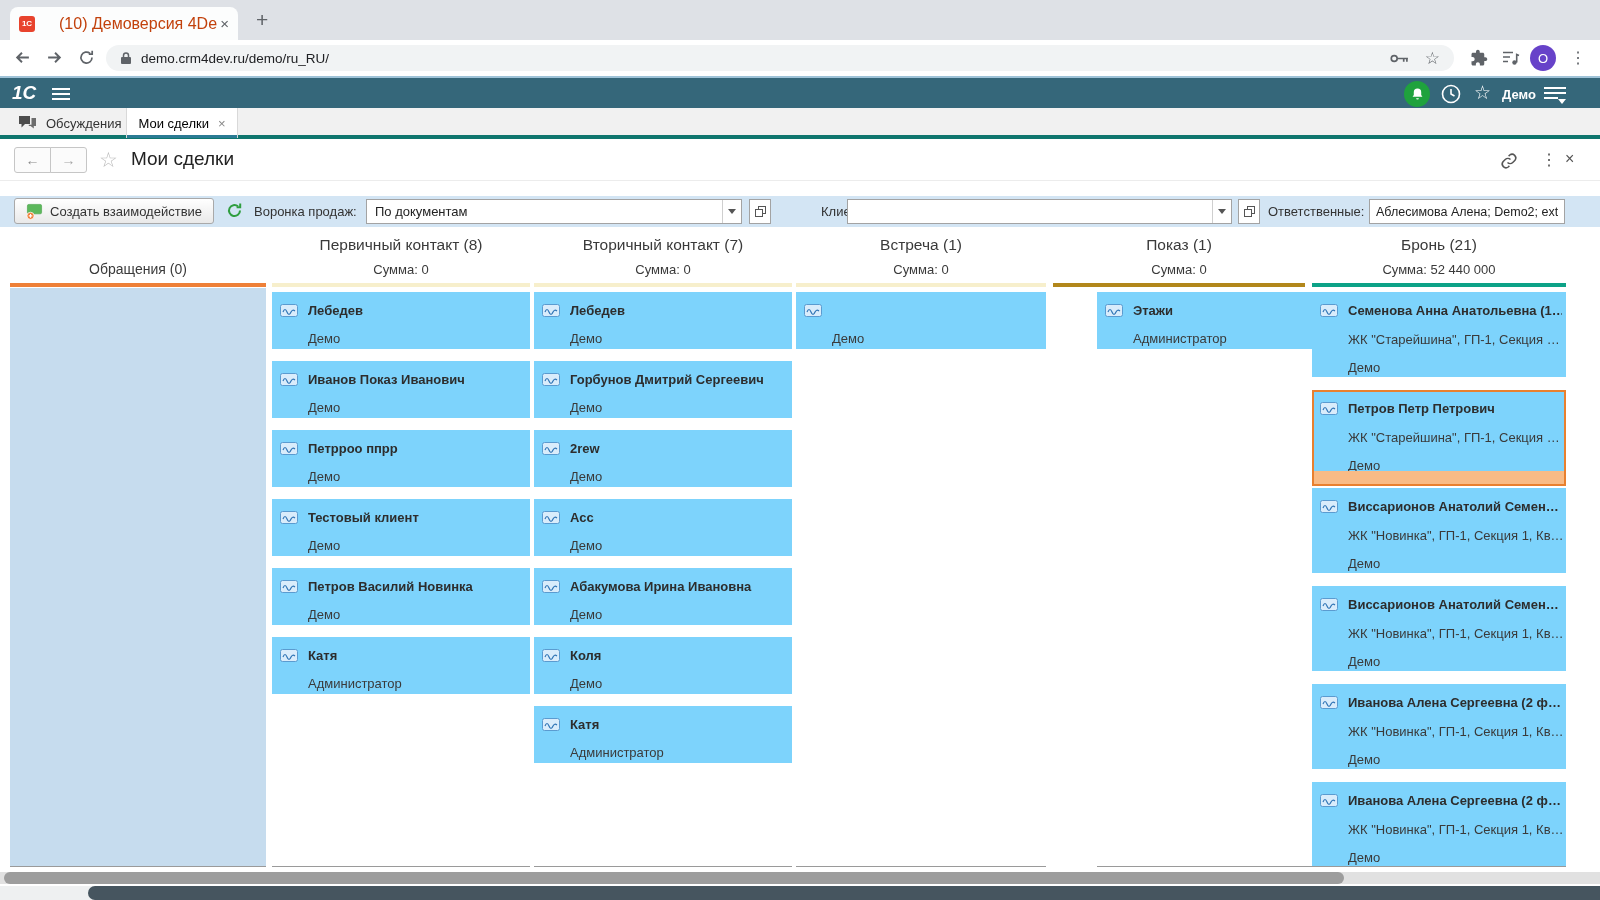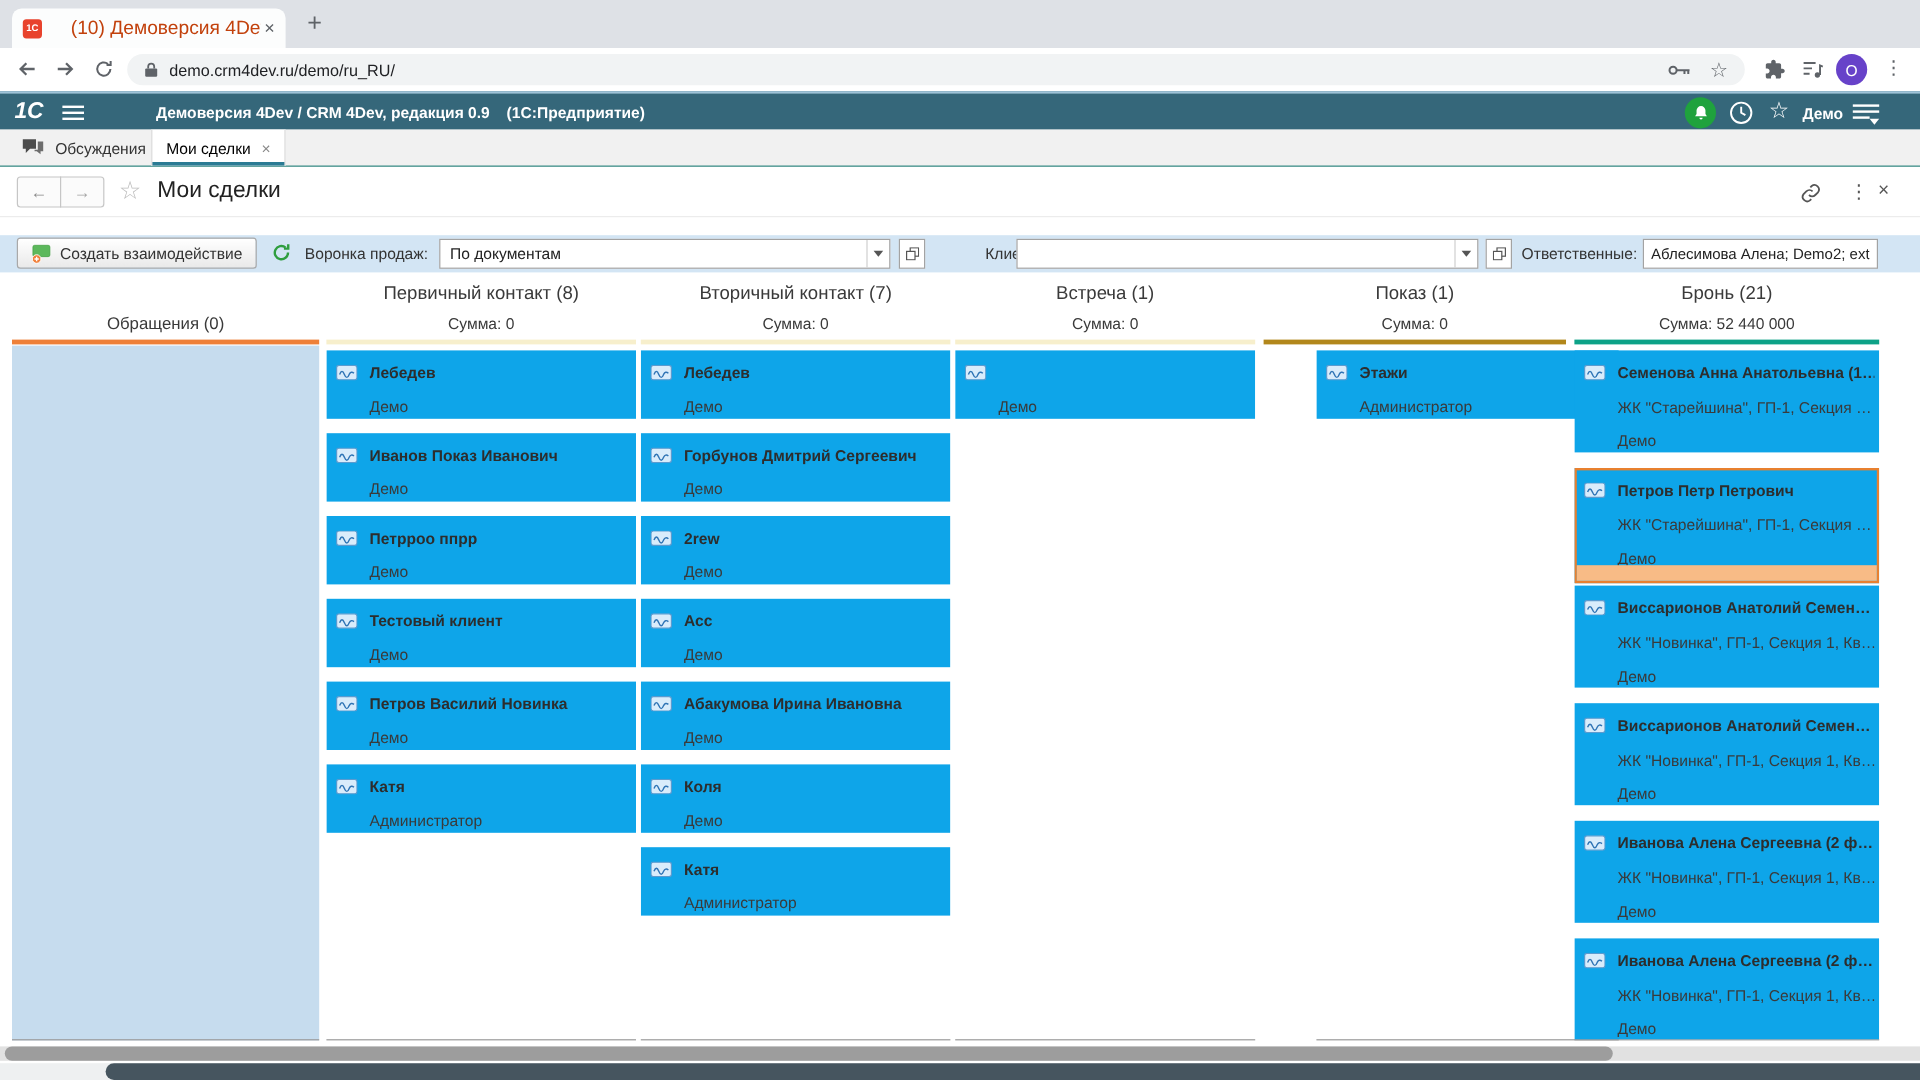--- a/index.html
+++ b/index.html
@@ -35,21 +35,21 @@
   .hdr-search input::placeholder{color:#56707c;}
   .bell{position:absolute;left:1404px;top:3px;width:26px;height:26px;border-radius:50%;background:#1fa23d;display:flex;align-items:center;justify-content:center;}
   .hdr-clock{position:absolute;left:1440px;top:5px;}
   .hdr-star{position:absolute;left:1474px;top:4px;font-size:19px;color:#fff;line-height:1.2;}
   .hdr-user{position:absolute;left:1502px;top:9px;font-size:13px;font-weight:bold;color:#fff;}
   .svcmenu{position:absolute;left:1544px;top:9px;width:24px;}
   .svcmenu i{display:block;width:22px;height:2px;background:#fff;margin-bottom:3px;}
   .svcmenu .caret{position:absolute;right:2px;top:12px;border-left:4px solid transparent;border-right:4px solid transparent;border-top:5px solid #fff;width:0;height:0;background:none;}
 
   
-  .tabs1c{position:absolute;top:108px;left:0;width:1600px;height:31px;background:#f1f1f1;border-bottom:1px solid #0f766e;box-sizing:border-box;}
+  .tabs1c{position:absolute;top:108px;left:0;width:1600px;height:31px;background:#f1f1f1;border-bottom:4px solid #0f766e;box-sizing:border-box;}
   .t-discuss{position:absolute;left:0;top:0;height:30px;display:flex;align-items:center;gap:9px;padding:0 18px;}
   .t-label{font-size:13px;color:#333;}
   .t-active{position:absolute;left:126px;top:0;width:112px;height:30px;background:#fff;border-left:1px solid #d9d9d9;border-right:1px solid #d9d9d9;display:flex;align-items:center;justify-content:center;gap:9px;box-sizing:border-box;}
   .t-active .t-label{color:#000;}
   .t-close{font-size:13px;color:#888;line-height:1;}
   .t-underline{position:absolute;left:0;right:0;bottom:0;height:3px;background:#2b7b94;}
 
   
   .trow{position:absolute;top:139px;left:0;width:1600px;height:42px;background:#fff;border-bottom:1px solid #ececec;box-sizing:border-box;}
   .navgrp{position:absolute;left:14px;top:8px;display:flex;}
@@ -72,21 +72,21 @@
   .resp{position:absolute;left:1369px;top:3px;width:196px;height:25px;border:1px solid #a3a3a3;background:#fff;font-size:12.5px;color:#222;padding:0 6px;box-sizing:border-box;outline:none;white-space:nowrap;overflow:hidden;}
 
   
   .board{position:absolute;left:0;top:0;width:1600px;height:900px;}
   .col-title{position:absolute;top:236px;text-align:center;font-size:15.5px;color:#3a3a3a;white-space:nowrap;}
   .col-title.low{top:261px;font-size:14px;}
   .col-sum{position:absolute;top:262px;text-align:center;font-size:13px;color:#3a3a3a;}
   .col-accent{position:absolute;top:283px;height:4px;}
   .col-body{position:absolute;top:288px;height:579px;border-bottom:1px solid #9a9a9a;box-sizing:border-box;padding-top:4px;overflow:hidden;}
   .col-empty{background:#c6dcee;}
-  .card{position:relative;background:#0ea5e9;height:57px;margin-bottom:12px;}
+  .card{position:relative;background:#7dd3fc;height:57px;margin-bottom:12px;}
   .gap13 .card{margin-bottom:13px;}
   .card.tall{height:85px;}
   .card.hl{height:96px;border:2px solid #e8802f;box-sizing:border-box;margin-bottom:2px;}
   .card.hl::after{content:"";position:absolute;left:0;right:0;bottom:0;height:13px;background:#f8bb86;}
   .card-icon{position:absolute;left:8px;top:12px;line-height:0;}
   .hl .card-icon{left:6px;top:10px;}
   .card-title{position:absolute;left:36px;right:4px;top:11px;font-size:13px;font-weight:700;color:#2d2d2d;white-space:nowrap;overflow:hidden;}
   .hl .card-title{left:34px;top:9px;}
   .card-addr{position:absolute;left:36px;right:4px;top:40px;font-size:13px;color:#3a3a3a;white-space:nowrap;overflow:hidden;}
   .hl .card-addr{left:34px;top:38px;}
@@ -165,24 +165,20 @@
     <span class="ext-ic kebab" style="left:1570px;top:10px">⋮</span>
   </div>
 
   <div class="hdr">
     <span class="logo">1С</span>
     <span class="burger">
         <i></i>
         <i></i>
         <i></i>
       </span>
-    <span class="hdr-titles">
-      <span class="hdr-title">Демоверсия 4Dev / CRM 4Dev, редакция 0.9</span>
-      <span class="hdr-sub">(1С:Предприятие)</span>
-    </span>
     <div class="bell">
       <svg width="13" height="14" viewBox="0 0 14 14">
           <path d="M7 1a4 4 0 0 1 4 4v3l1.3 2H1.7L3 8V5a4 4 0 0 1 4-4z" fill="#fff"></path>
           <path d="M5.5 11.5a1.5 1.5 0 0 0 3 0z" fill="#fff"></path>
         </svg>
     </div>
     <span class="hdr-clock">
       <svg width="22" height="22" viewBox="0 0 22 22" fill="none" stroke="#fff" stroke-width="1.6">
           <circle cx="11" cy="11" r="8.5"></circle>
           <path d="M11 6v5l3.5 2"></path>

